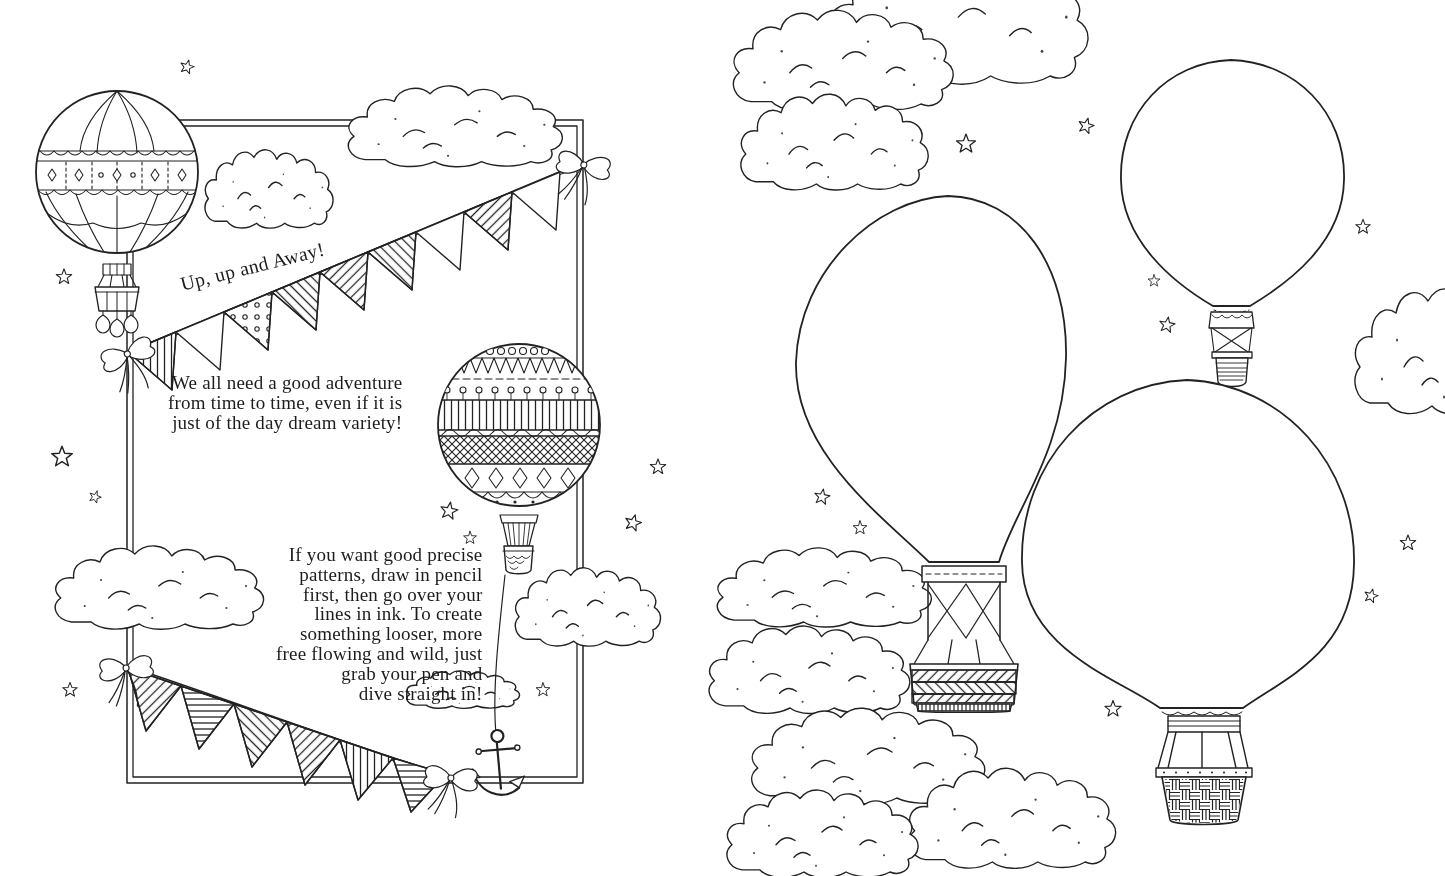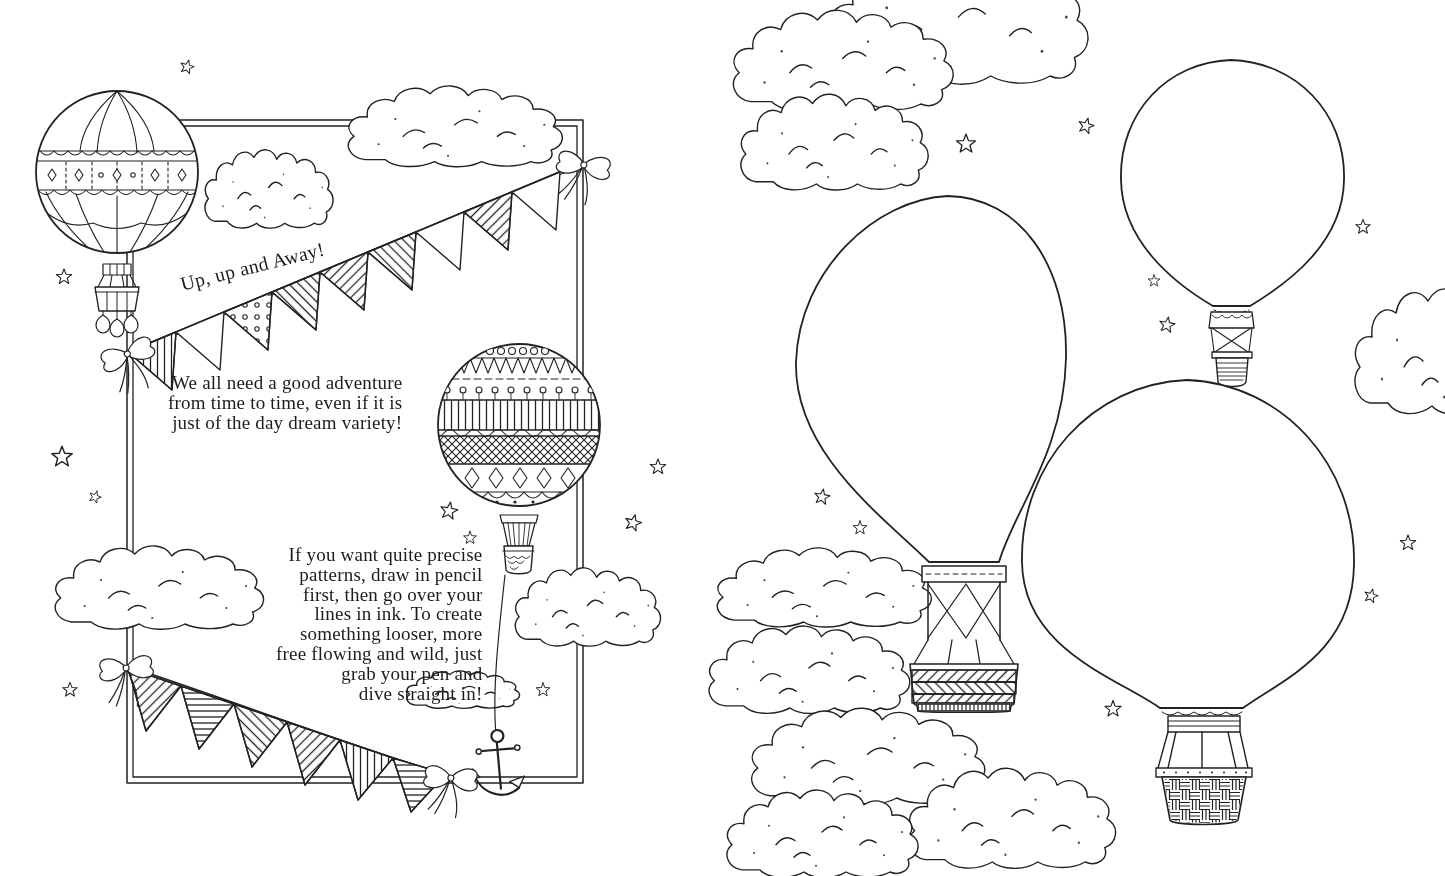--- a/index.html
+++ b/index.html
@@ -351,21 +351,21 @@
       <use href="#star" transform="translate(1371,596) rotate(15) scale(0.8)"></use>
     </g>
 
   </g>
 </svg>
 
 <div class="title">Up, up and Away!</div>
 <div class="para p1">We all need a good adventure
 from time to time, even if it is
 just of the day dream variety!</div>
-<div class="para p3">If you want quite precise
+<div class="para p3">If you want good precise
 patterns, draw in pencil
 first, then go over your
 lines in ink. To create
 something looser, more
 free flowing and wild, just
 grab your pen and
 dive straight in!</div>
 
 </div>
 

